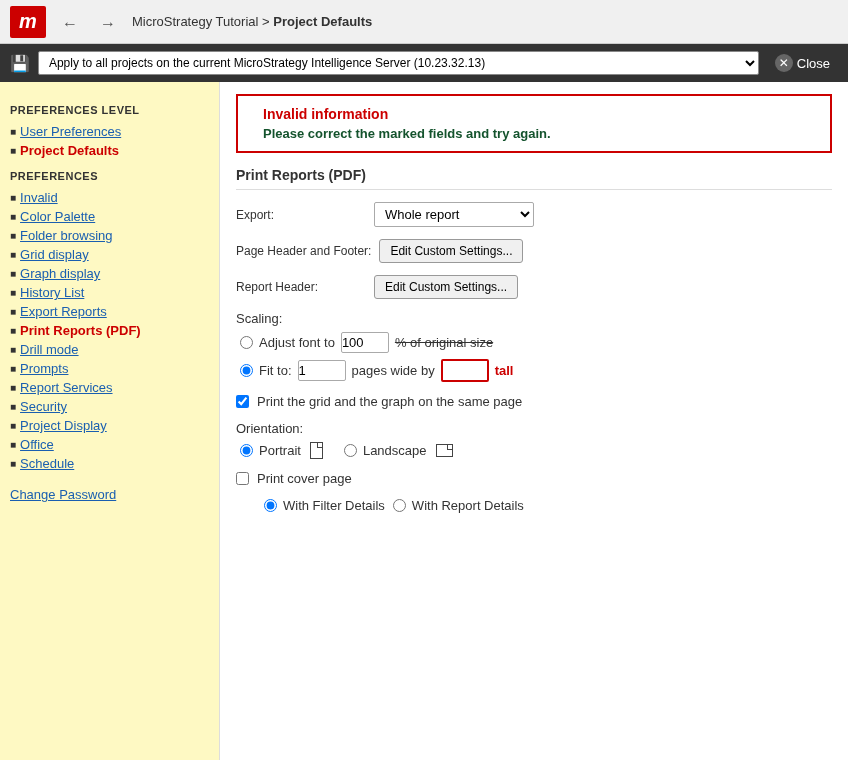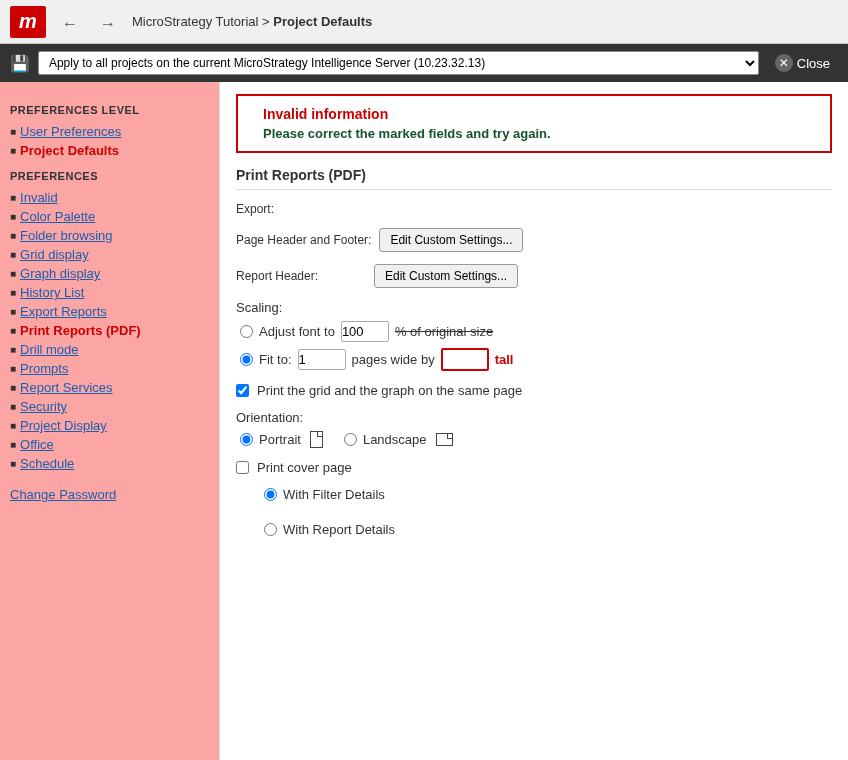--- a/index.html
+++ b/index.html
@@ -92,21 +92,21 @@
       overflow: hidden;
     }
 
     
     .sidebar {
       width: 220px;
       min-width: 220px;
       padding: 12px 10px;
       border-right: 1px solid #ddd;
       overflow-y: auto;
-      background: #fca5a5;
+      background: #fef9c3;
     }
     .sidebar-section-title {
       font-weight: bold;
       font-size: 11px;
       color: #333;
       margin-bottom: 6px;
       margin-top: 10px;
       letter-spacing: 0.5px;
     }
     .sidebar-item {
@@ -264,22 +264,22 @@
       gap: 6px;
     }
 
     
     .cover-section {
       margin-bottom: 12px;
     }
     .cover-options {
       margin-left: 24px;
       display: flex;
-      flex-direction: column;
-      gap: 14px;
+      flex-direction: row;
+      gap: 4px;
     }
 
     input[type="radio"] { cursor: pointer; }
     input[type="checkbox"] { cursor: pointer; }
   </style>
 </head>
 <body>
 
 <div class="top-bar">
   <div class="logo">m</div>
@@ -387,20 +387,21 @@
 
     <div class="error-box">
       <div class="error-title">Invalid information</div>
       <div class="error-msg">Please correct the marked fields and try again.</div>
     </div>
 
     <div class="section-title">Print Reports (PDF)</div>
 
     <div class="form-row">
       <span class="form-label">Export:</span>
+      <select class="form-select"><option selected="">Whole report</option><option>Current page</option><option>Selected pages</option></select>
     </div>
 
     <div class="form-row">
       <span class="form-label">Page Header and Footer:</span>
       <button class="btn-edit">Edit Custom Settings...</button>
     </div>
 
     <div class="form-row">
       <span class="form-label">Report Header:</span>
       <button class="btn-edit">Edit Custom Settings...</button>

